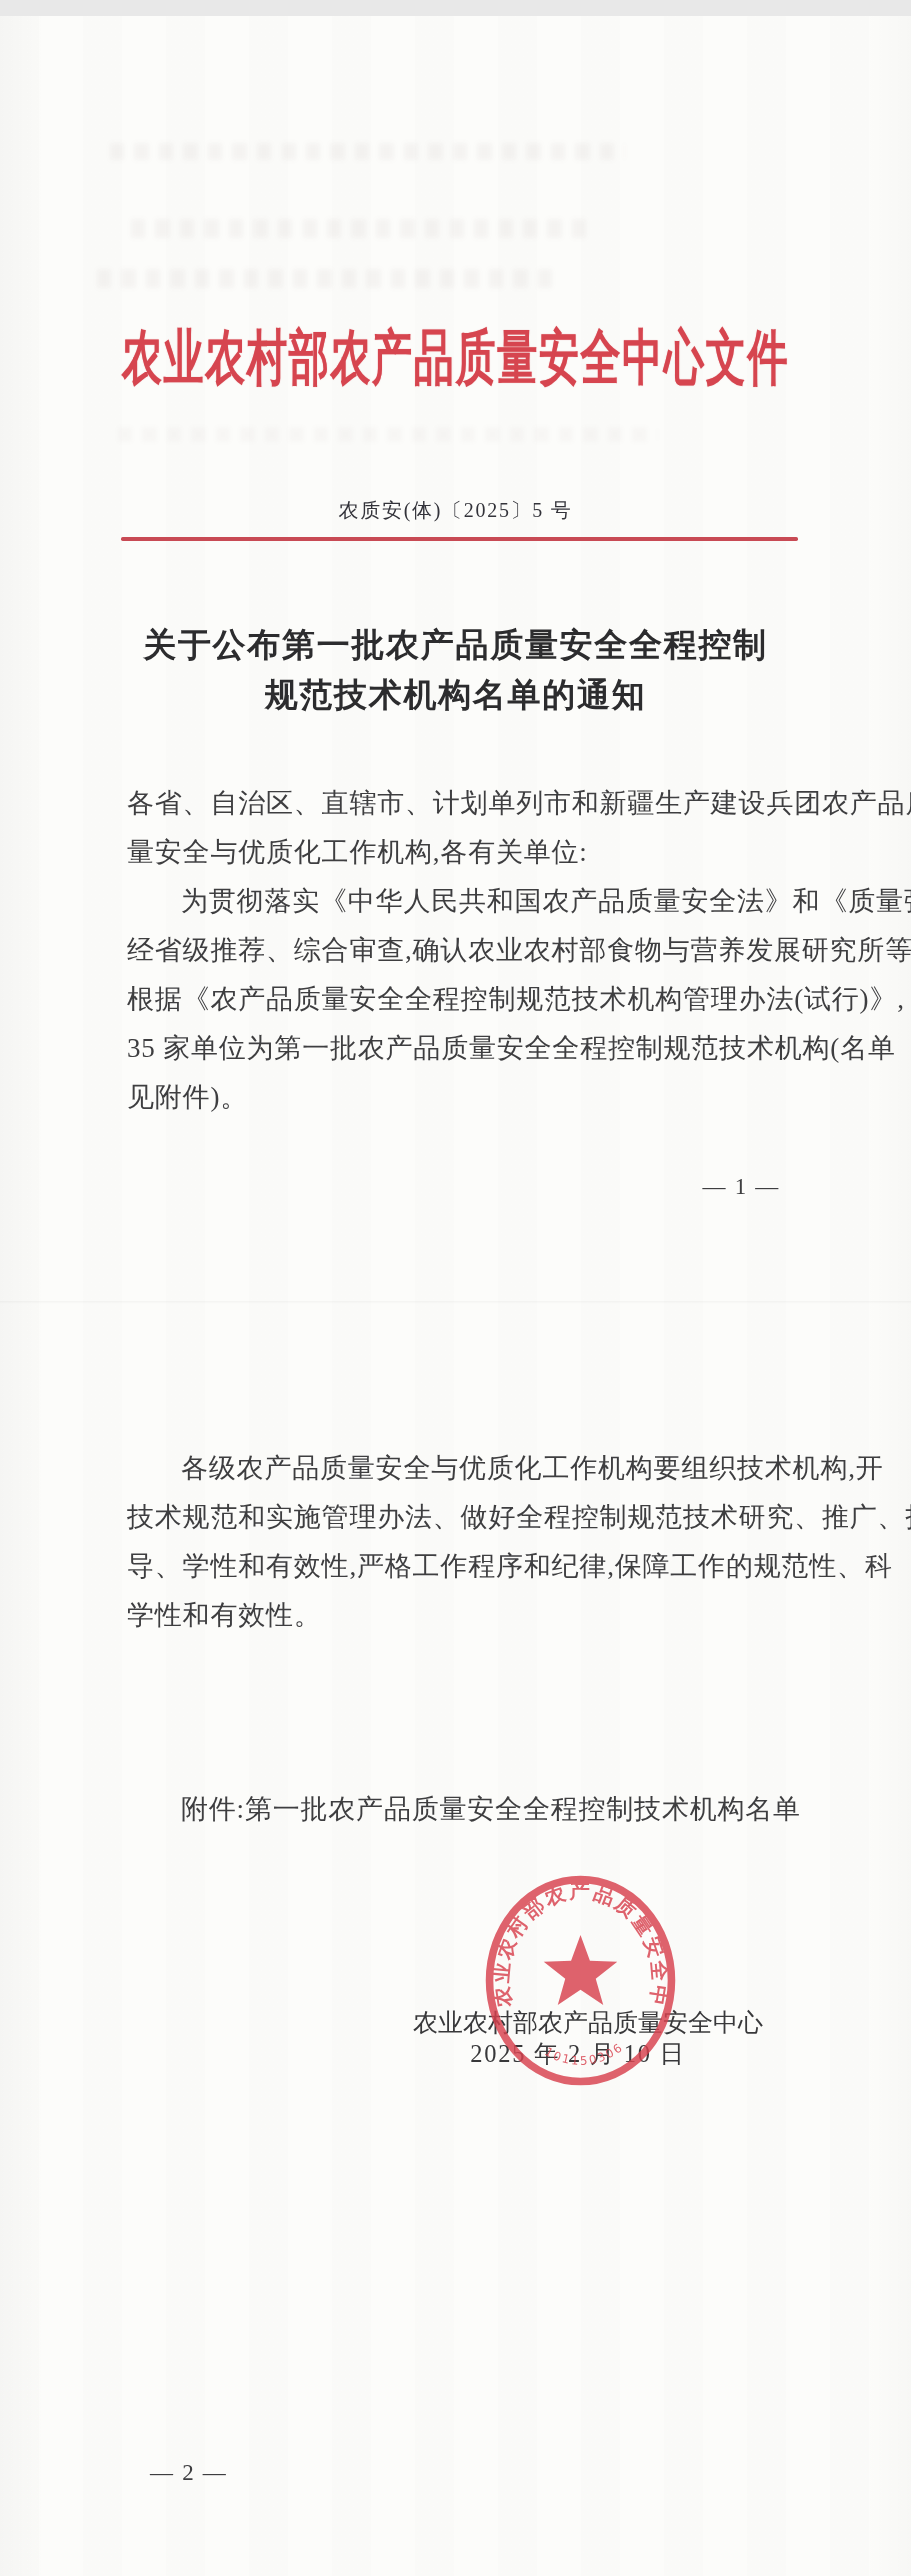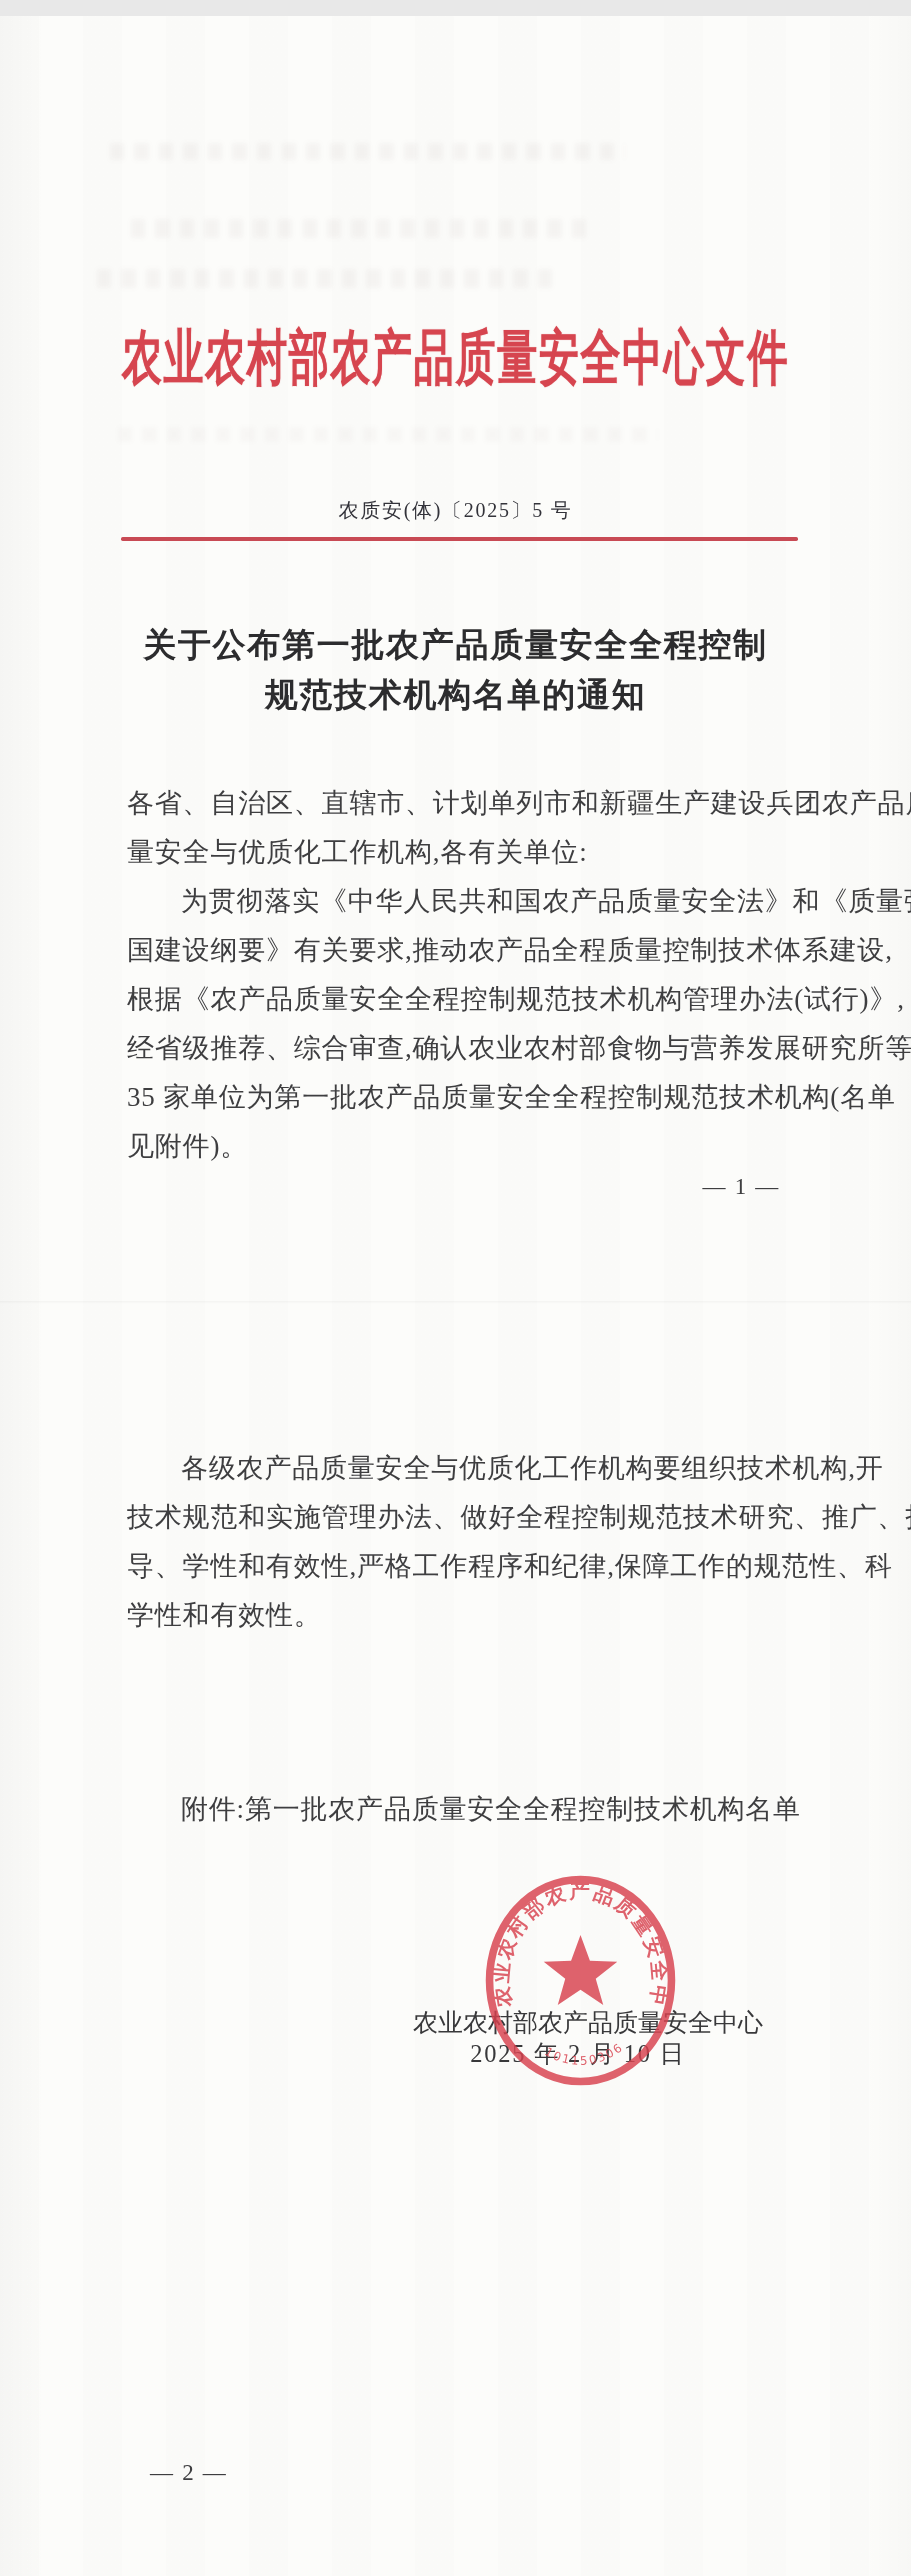--- a/index.html
+++ b/index.html
@@ -101,23 +101,22 @@
 
     <div class="doc-title">
       <div>关于公布第一批农产品质量安全全程控制</div>
       <div>规范技术机构名单的通知</div>
     </div>
 
     <div class="body-block" style="top:763px;">
       <div class="body-line">各省、自治区、直辖市、计划单列市和新疆生产建设兵团农产品质</div>
       <div class="body-line">量安全与优质化工作机构,各有关单位:</div>
       <div class="body-line indent">为贯彻落实《中华人民共和国农产品质量安全法》和《质量强</div>
-      <div class="body-line">国建设纲要》有关要求,推动农产品全程质量控制技术体系建设,</div>
+      <div class="body-line">经省级推荐、综合审查,确认农业农村部食物与营养发展研究所等</div>
       <div class="body-line">根据《农产品质量安全全程控制规范技术机构管理办法(试行)》,</div>
-      <div class="body-line">经省级推荐、综合审查,确认农业农村部食物与营养发展研究所等</div>
       <div class="body-line">35 家单位为第一批农产品质量安全全程控制规范技术机构(名单</div>
       <div class="body-line">见附件)。</div>
     </div>
 
     <div class="page-num" style="top:1158px;right:131px;">— 1 —</div>
   </div>
 
   <div class="page-divider"></div>
 
   <div>

